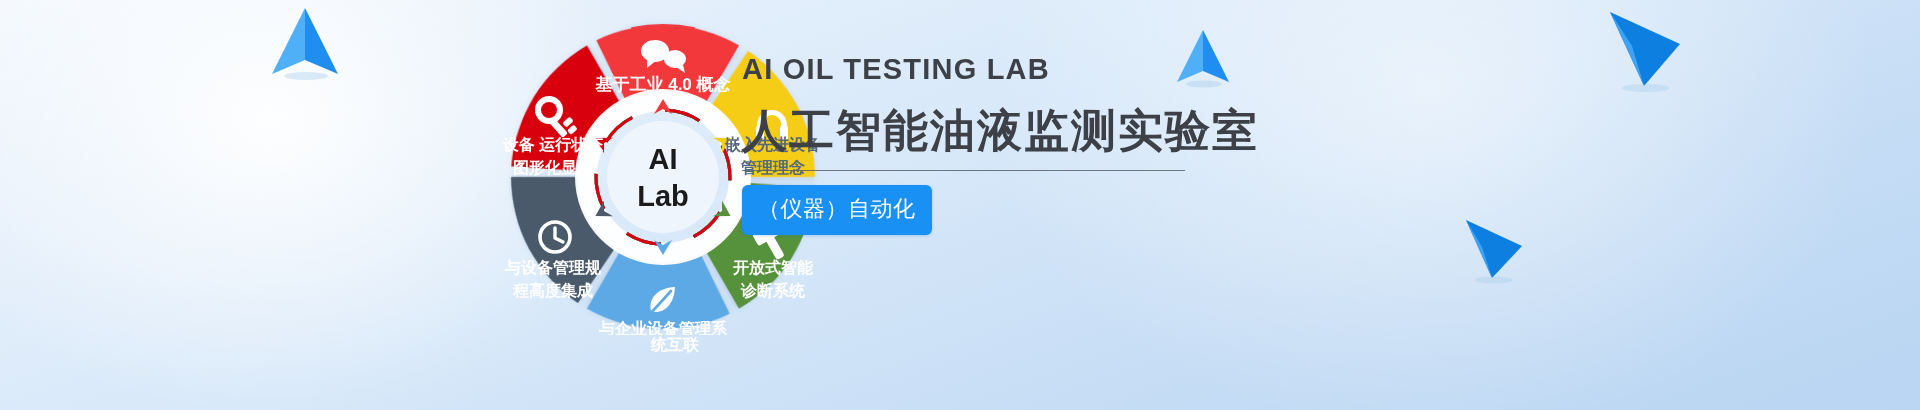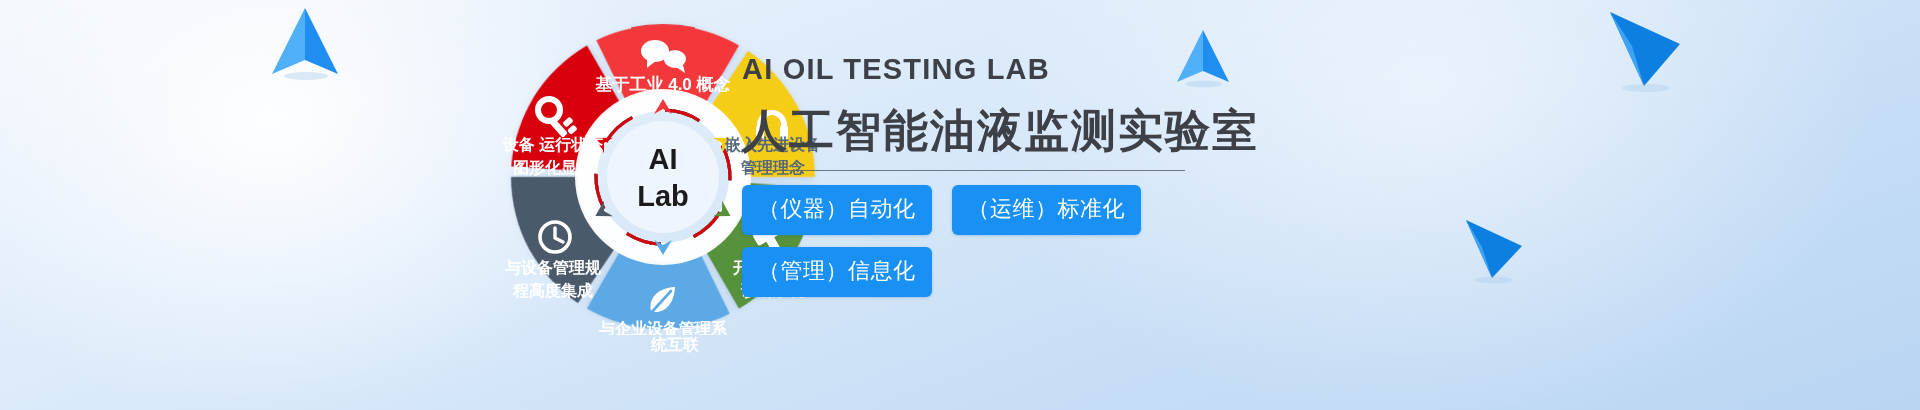--- a/index.html
+++ b/index.html
@@ -217,21 +217,19 @@
   </div>
 
   <div id="copy">
     <div class="title-en">AI OIL TESTING LAB</div>
     <div class="title-cn">人工智能油液监测实验室</div>
     <div class="divider"></div>
 
     <div class="tags">
       <div class="tag-row">
         <div class="tag">（仪器）自动化</div>
-        <div class="tag">（运维）标准化</div>
       </div>
       <div class="tag-row">
-        <div class="tag">（管理）信息化</div>
       </div>
     </div>
   </div>
 
 </div>
 
 </body></html>

